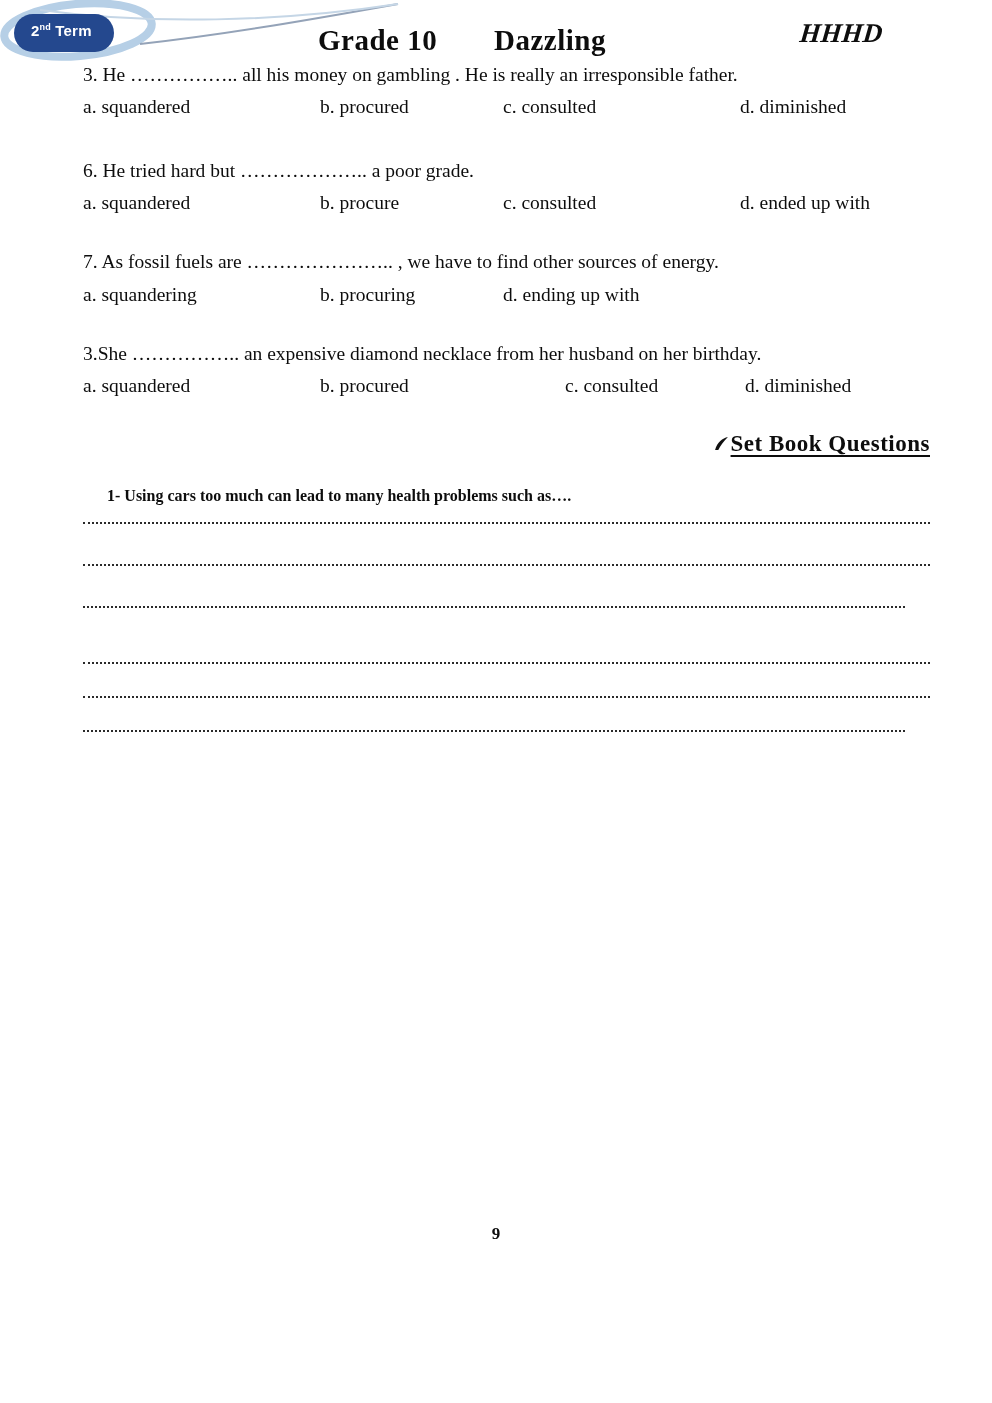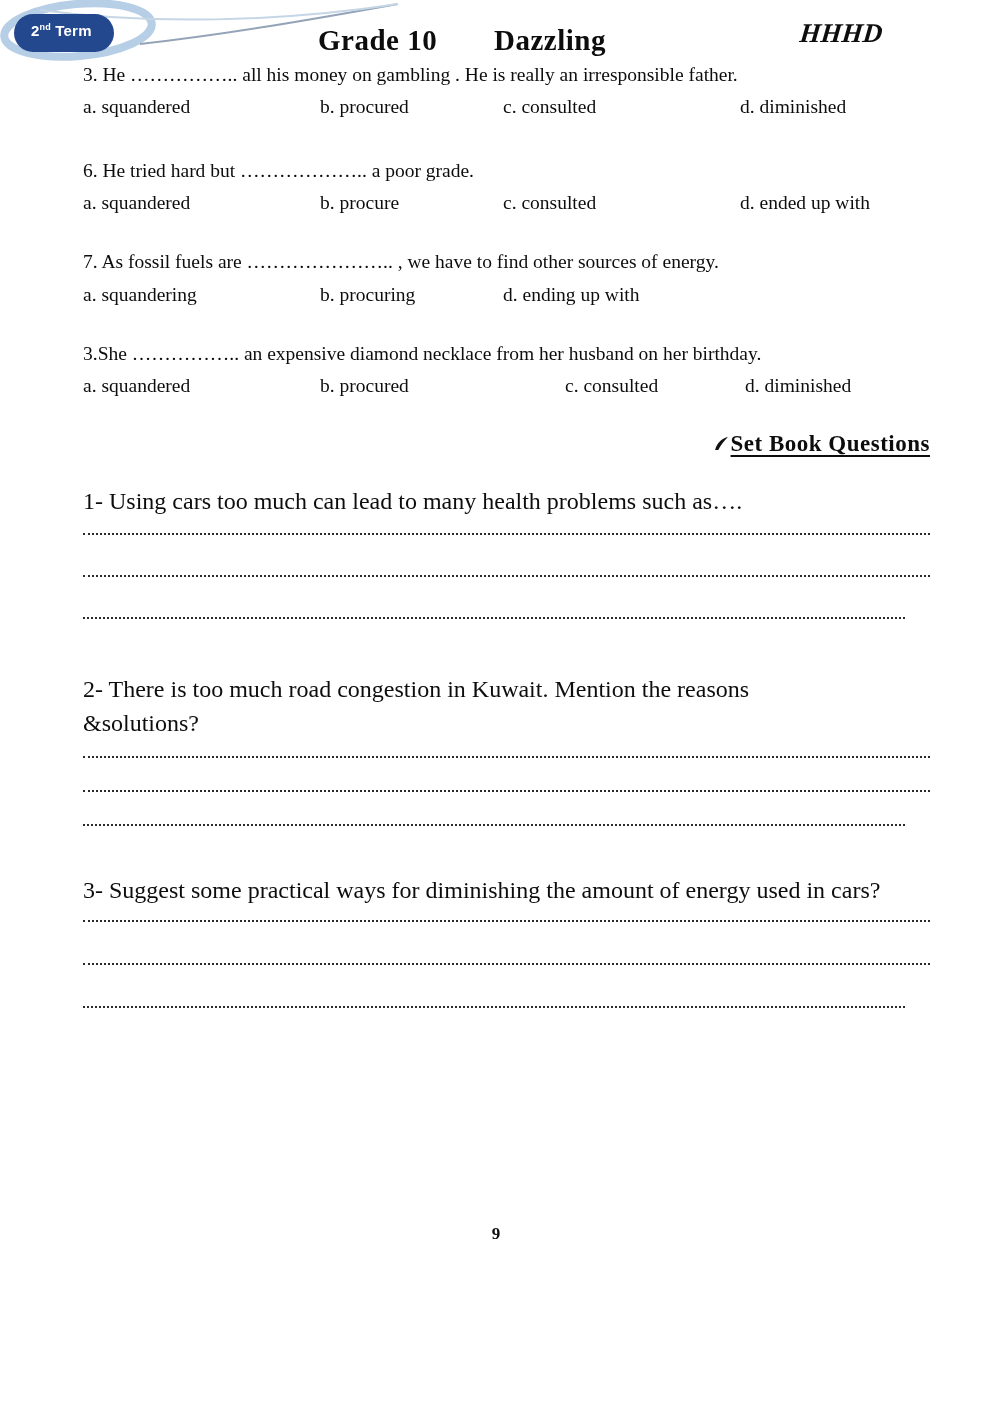--- a/index.html
+++ b/index.html
@@ -64,23 +64,24 @@
     letter-spacing:0.5px;
   }
   .section-head .title-text {
     text-decoration:underline;
     text-decoration-thickness:2px;
     text-underline-offset:4px;
   }
   .section-head .pen-icon { display:inline-block; vertical-align:baseline; margin-right:2px; }
 
   .essay-head {
-    font-weight:normal; font-size:24px;
+    font-weight:bold; font-size:16px;
     line-height:1.4;
     white-space:pre-line;
+    margin-left:24px;
   }
   .dotline { border-bottom:2px dotted #2a2a2a; height:0; width:100%; }
   .essay .dotline:nth-of-type(3) { width:97%; }
 
   .essay1 { margin-top:28px; }
   .essay1 .dotline { margin-top:40px; }
   .essay1 .dotline:first-of-type { margin-top:15px; }
 
   .essay2 { margin-top:54px; }
   .essay2 .dotline { margin-top:32px; }
@@ -165,31 +166,23 @@
     </h2>
 
     <section class="essay essay1">
       <h3 class="essay-head">1- Using cars too much can lead to many health problems such as….</h3>
       <div class="dotline"></div>
       <div class="dotline"></div>
       <div class="dotline"></div>
     </section>
 
     <section class="essay essay2">
-      <h3 class="essay-head">2- There is too much road congestion in Kuwait. Mention the reasons
-&amp;solutions?</h3>
       <div class="dotline"></div>
       <div class="dotline"></div>
       <div class="dotline"></div>
     </section>
 
-    <section class="essay essay3">
-      <h3 class="essay-head">3- Suggest some practical ways for diminishing the amount of energy used in cars?</h3>
-      <div class="dotline"></div>
-      <div class="dotline"></div>
-      <div class="dotline"></div>
-    </section>
 
   </div>
 
   <div class="footer">9</div>
 
 </div>
 
 </body></html>

